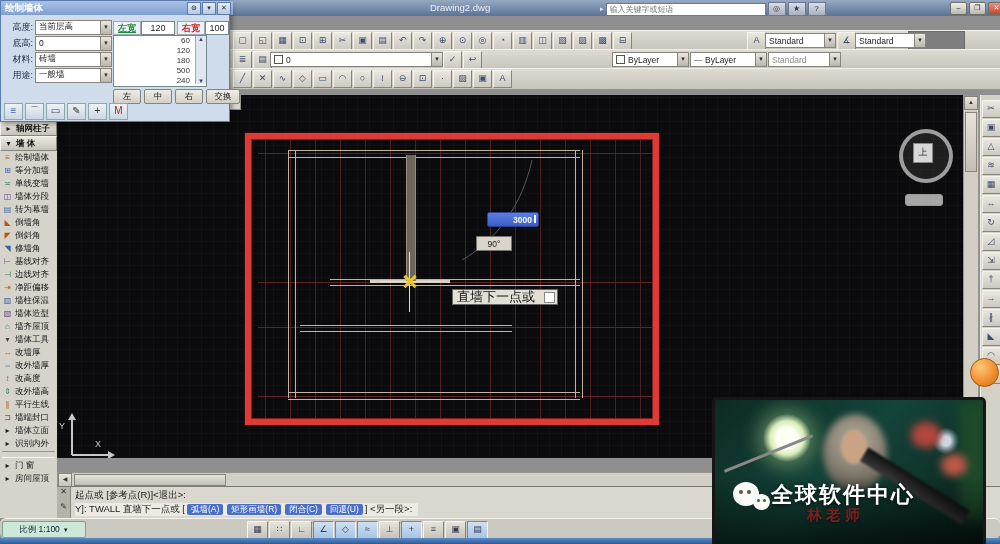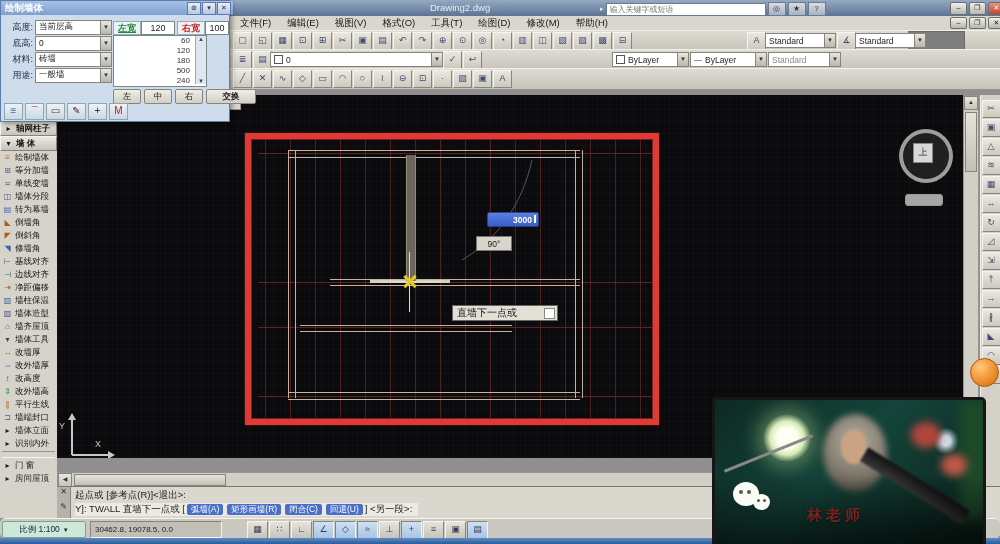--- a/index.html
+++ b/index.html
@@ -62,21 +62,21 @@
   .wallv{border-left:1px solid #c2b49e;border-right:1px solid #c2b49e;}
   .xline{background:#dcdcdc;}
   .xmark{width:16px;height:3px;background:#edc51f;}
   .dynval{left:430px;top:117px;width:44px;height:13px;background:linear-gradient(#5b7fe0,#3a5dc8);
           border:1px solid #27408f;border-radius:2px;color:#fff;font-size:8.5px;font-weight:bold;
           display:flex;align-items:center;justify-content:flex-end;padding-right:6px;}
   .dynval .caret{position:absolute;right:2px;top:2px;width:2px;height:8px;background:#fff;}
   .dynang{left:419px;top:141px;width:34px;height:13px;background:#d8d6cc;border:1px solid #77756d;
           color:#222;font-size:8.5px;display:flex;align-items:center;justify-content:center;}
   .dyntip{left:395px;top:194px;width:100px;height:14px;background:#e2dfd4;border:1px solid #666;
-          color:#111;font-size:10px;display:flex;align-items:center;padding-left:4px;margin-top:16px;}
+          color:#111;font-size:13px;display:flex;align-items:center;padding-left:4px;}
   .dyntip .box{position:absolute;right:2px;top:2px;width:9px;height:9px;background:#fff;border:1px solid #888;}
   .viewring{left:842px;top:34px;width:46px;height:46px;border-radius:50%;border:4px solid rgba(200,200,200,.75);
             background:rgba(90,90,90,.25);}
   .viewsq{left:856px;top:48px;width:18px;height:18px;background:#d8d8d8;border:1px solid #888;
           font-size:9px;color:#333;text-align:center;line-height:17px;}
   .viewpill{left:848px;top:99px;width:36px;height:10px;background:rgba(205,205,205,.8);border-radius:3px;border:1px solid #999;}
   .ucs-label{color:#c8c8c8;font-size:9px;}
 
   
   .vscroll{left:963px;top:95px;width:14px;height:363px;background:#d2cfc6;border:1px solid #96948c;}
@@ -180,38 +180,20 @@
       <span class="icbtn">★</span>
       <span class="icbtn">?</span>
     </div>
     <div class="ab row" style="left:948px;top:2px;">
       <span class="winbtn">–</span>
       <span class="winbtn">❐</span>
       <span class="winbtn close">✕</span>
     </div>
   </div>
 
-  <div class="ab menubar">
-    <div class="ab row" style="left:232px;top:0;">
-
-    <span class="menu-item">文件(F)</span>
-        <span class="menu-item">编辑(E)</span>
-        <span class="menu-item">视图(V)</span>
-        <span class="menu-item">格式(O)</span>
-        <span class="menu-item">工具(T)</span>
-        <span class="menu-item">绘图(D)</span>
-        <span class="menu-item">修改(M)</span>
-        <span class="menu-item">帮助(H)</span>
-      </div>
-    <div class="ab row" style="left:948px;top:1px;">
-      <span class="winbtn" style="height:10px">–</span>
-      <span class="winbtn" style="height:10px">❐</span>
-      <span class="winbtn" style="height:10px">✕</span>
-    </div>
-  </div>
 
   <div class="ab toolrow" style="top:30px;">
     <div class="ab darkpanel" style="left:908px;top:0;width:55px;height:57px;"></div>
     <div class="ab row" style="left:232px;top:0;">
 
     <span class="tb-btn"><span>▢</span></span>
         <span class="tb-btn"><span>◱</span></span>
         <span class="tb-btn"><span>▦</span></span>
         <span class="tb-btn"><span>⊡</span></span>
         <span class="tb-btn"><span>⊞</span></span>
@@ -509,21 +491,20 @@
     <div class="ab cmdline" style="left:18px;top:16px;background:#eceae3;padding-right:6px;">
       <span>Y]: TWALL 直墙下一点或 [</span><span><span class="chip">弧墙(A)</span><span class="chip">矩形画墙(R)</span><span class="chip">闭合(C)</span><span class="chip">回退(U)</span></span><span>] &lt;另一段&gt;:</span>
     </div>
   </div>
 
   <div class="ab statusbar">
     <div class="ab scalechip">
       <span>比例 1:100</span>
         <span style="font-size:6px;">▼</span>
     </div>
-    <div class="ab coords">30462.8, 19078.5, 0.0</div>
     <div class="ab row" style="left:246px;top:1px;">
 
     <span class="tgl"><span>▦</span></span>
         <span class="tgl"><span>∷</span></span>
         <span class="tgl"><span>∟</span></span>
         <span class="tgl active"><span>∠</span></span>
         <span class="tgl active"><span>◇</span></span>
         <span class="tgl active"><span>≈</span></span>
         <span class="tgl"><span>⊥</span></span>
         <span class="tgl active"><span>+</span></span>
@@ -591,21 +572,21 @@
       <div class="plist-sb">
         <div style="font-size:6px;text-align:center;color:#346;">▲</div>
         <div class="ab" style="bottom:0;left:0;right:0;font-size:6px;text-align:center;color:#346;">▼</div>
       </div>
     </div>
     <div class="ab row" style="left:112px;top:88px;">
 
     <span class="abtn" style="min-width:20px;padding:0 3px;">左</span>
         <span class="abtn" style="min-width:20px;padding:0 3px;">中</span>
         <span class="abtn" style="min-width:20px;padding:0 3px;">右</span>
-        <span class="abtn" style="min-width:20px;padding:0 14px;font-weight:bold;">交换</span>
+        <span class="abtn" style="min-width:20px;padding:0 6px;">交换</span>
       </div>
     <div class="ab row" style="left:3px;top:102px;">
 
     <span class="dlgtool"><span style="color: rgb(58, 106, 176);">≡</span></span>
         <span class="dlgtool"><span style="color: rgb(68, 68, 68);">⌒</span></span>
         <span class="dlgtool"><span style="color: rgb(68, 68, 68);">▭</span></span>
         <span class="dlgtool"><span style="color: rgb(51, 51, 51);">✎</span></span>
         <span class="dlgtool"><span style="color: rgb(51, 51, 51);">+</span></span>
         <span class="dlgtool"><span style="color: rgb(170, 34, 34);">M</span></span>
       </div>
@@ -625,16 +606,17 @@
     <div class="ab scope"></div>
     <div class="ab vshade"></div>
     <div class="ab wc1">
       <span class="wcdot" style="left:6px;top:8px;"></span>
         <span class="wcdot" style="left:14px;top:8px;"></span>
     </div>
     <div class="ab wc2">
       <span class="wcdot" style="left:4px;top:5px;width:3px;height:3px;"></span>
       <span class="wcdot" style="left:10px;top:5px;width:3px;height:3px;"></span>
     </div>
+    <div class="ab brand">全球软件中心</div>
     <div class="ab author">林老师</div>
   </div>
 
 </div>
 
 </body></html>

